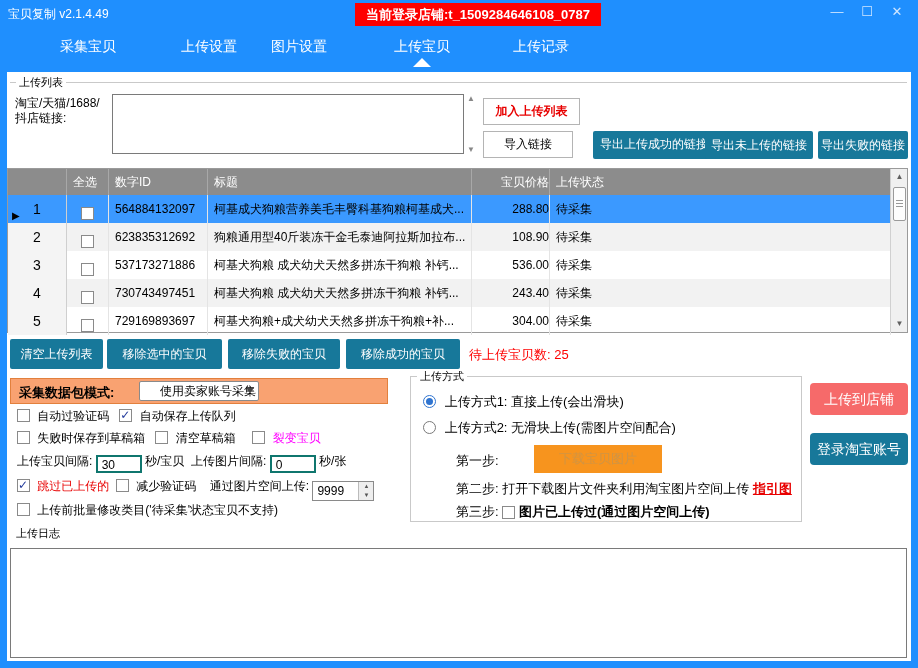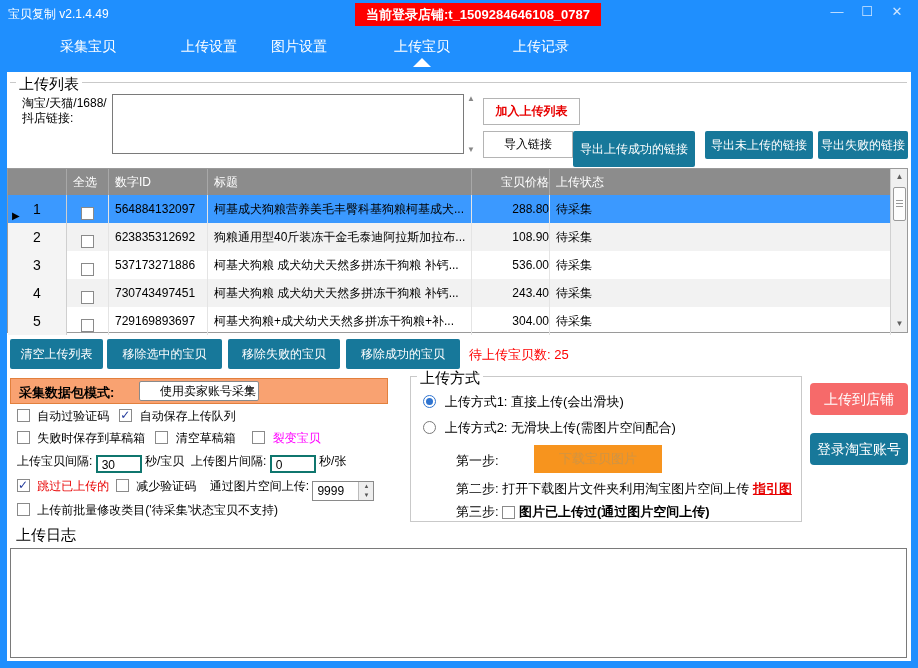--- a/index.html
+++ b/index.html
@@ -18,36 +18,36 @@
   .tabbar{ position:absolute; top:28px; left:0; right:0; height:44px; }
   .tab{ position:absolute; top:10px; color:#fff; font-size:14px; cursor:default; }
   .tab-indicator{ position:absolute; top:30px; width:0; height:0;
                   border-left:9px solid transparent; border-right:9px solid transparent;
                   border-bottom:9px solid #fff; }
 
   
   .content{ position:absolute; left:7px; top:72px; width:904px; height:589px; background:#fff; }
 
   .groupbox{ position:absolute; border:1px solid #c9c9c9; }
-  .group-label{ position:absolute; top:-8px; left:6px; background:#fff; padding:0 3px; font-size:15px; color:#000; }
+  .group-label{ position:absolute; top:-8px; left:6px; background:#fff; padding:0 3px; font-size:11px; color:#000; }
 
   
   .g-list{ left:3px; top:10px; width:897px; height:84px; border-bottom:none; border-left:none; border-right:none; }
-  .link-label{ position:absolute; left:15px; top:24px; font-size:12px; line-height:15px; color:#000; }
+  .link-label{ position:absolute; left:8px; top:24px; font-size:12px; line-height:15px; color:#000; }
   .link-area{ position:absolute; left:105px; top:22px; width:352px; height:60px; border:1px solid #7a7a7a; background:#fff; resize:none; font-size:12px; font-family:"Liberation Sans","DejaVu Sans",sans-serif; outline:none;}
   .mini-scroll{ position:absolute; left:459px; top:22px; width:12px; height:60px; font-size:8px; color:#888; }
   .mini-scroll .up{ position:absolute; top:0; left:1px; }
   .mini-scroll .down{ position:absolute; bottom:0; left:1px; }
 
   .btn{ display:block; position:absolute; text-align:center; font-size:12px; cursor:default; }
   .btn-white{ background:#fff; border:1px solid #b4b4b4; color:#000; }
   .btn-add{ left:476px; top:26px; width:97px; height:27px; line-height:25px; color:#e80000; font-weight:bold; }
   .btn-import{ left:476px; top:59px; width:90px; height:27px; line-height:25px; }
   .btn-teal{ background:#17789a; color:#fff; border:none; border-radius:2px; }
-  .btn-exp1{ left:566px; top:59px; width:122px; height:36px; line-height:28px; }
+  .btn-exp1{ left:586px; top:59px; width:122px; height:28px; line-height:28px;font-family:Liberation Mono, monospace; }
   .btn-exp2{ left:698px; top:59px; width:108px; height:28px; line-height:28px; }
   .btn-exp3{ left:811px; top:59px; width:90px; height:28px; line-height:28px; }
 
   
   .table{ position:absolute; left:0; top:96px; width:901px; height:165px; background:#fff; border:1px solid #9a9a9a; }
   .thead{ position:absolute; left:0; top:0; width:883px; height:26px; background:#8c8c8c; display:flex; }
   .th{ color:#fff; font-size:12px; line-height:26px; padding-left:6px; border-right:1px solid #a8a8a8; }
   .c-num{ width:59px; } .c-chk{ width:42px; } .c-id{ width:99px; } .c-title{ width:264px; }
   .c-price{ width:78px;text-align:right; } .c-status{ flex:1; border-right:none; }
   .trow{ position:absolute; left:0; width:883px; height:28px; display:flex; font-size:12px; color:#000; }

